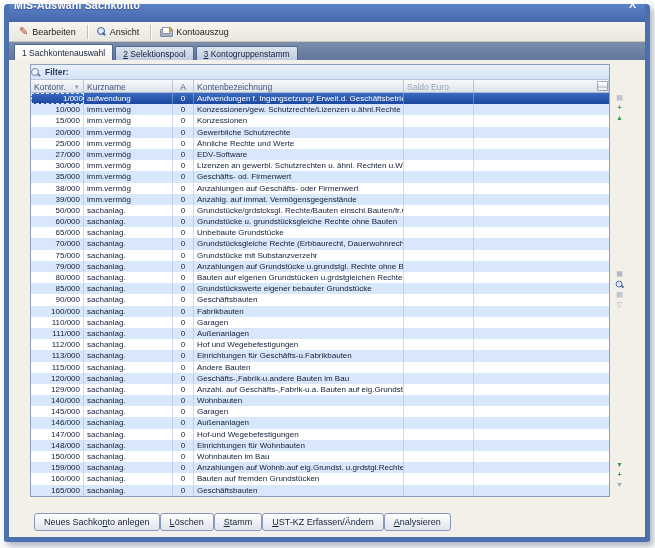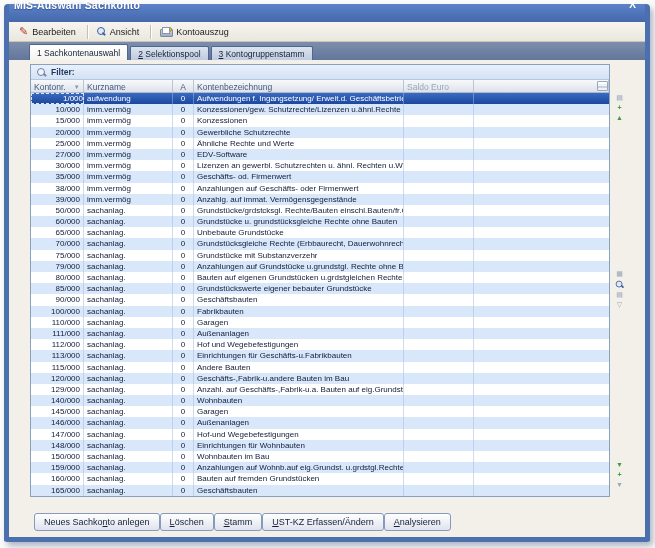--- a/index.html
+++ b/index.html
@@ -53,21 +53,21 @@
   .ic-statement::before { content:""; position:absolute; left:0; bottom:0; width:11px; height:6px;
     background:linear-gradient(#cfd8e4,#9fabbd); border:1px solid #7e8aa0; border-radius:1px; }
   .ic-statement::after { content:""; position:absolute; left:2px; top:0; width:6px; height:5px;
     background:#fff; border:1px solid #8b96aa; }
   .ic-coin { position:absolute; right:0; top:0; width:5px; height:5px; border-radius:50%;
     background:radial-gradient(#f4dc6a,#d9ae23); border:1px solid #a98416; }
   
   .tabstrip {
     height:18px; flex:0 0 18px;
     background:linear-gradient(#7d8eac,#62769b);
-    display:flex; align-items:flex-end; padding-left:20px;
+    display:flex; align-items:flex-end; padding-left:5px;
   }
   .tab {
     font-size:8.5px; color:#15203a; white-space:nowrap;
     border:1px solid #4e6690; border-bottom:none;
     border-radius:2px 2px 0 0; padding:2px 7px 2px 7px; margin-right:2px;
     background:linear-gradient(#dde4ef,#bfcbdf);
     height:14px; line-height:10px;
   }
   .tab.active {
     background:linear-gradient(#ffffff,#f5f4ef);
@@ -77,21 +77,21 @@
   
   .content { flex:1; display:flex; flex-direction:column; padding:4px 18px 0 21px; }
   .grid-zone { flex:1; display:flex; min-height:0; }
   .grid {
     flex:1; border:1px solid #8aa0bf; background:#fff;
     display:flex; flex-direction:column; min-width:0;
   }
   .filter-row {
     flex:0 0 15px; display:flex; align-items:center; gap:5px;
     background:linear-gradient(#e9f0fb,#d4e2f5);
-    border-bottom:1px solid #b6c6dd; padding-left:6px;
+    border-bottom:1px solid #b6c6dd; 
   }
   .filter-row .mag::before { border-color:#6d82a5; background:#eef4fc; }
   .filter-row .mag::after { background:#6d82a5; }
   .filter-label { font-size:8.5px; font-weight:bold; color:#1f365c; }
   .hdr {
     flex:0 0 13px; display:flex; position:relative;
     background:linear-gradient(#f8f9fb,#dde2ea);
     border-bottom:1px solid #aeb9ca; font-size:8.5px; color:#44597e;
   }
   .hdr .hcell {

